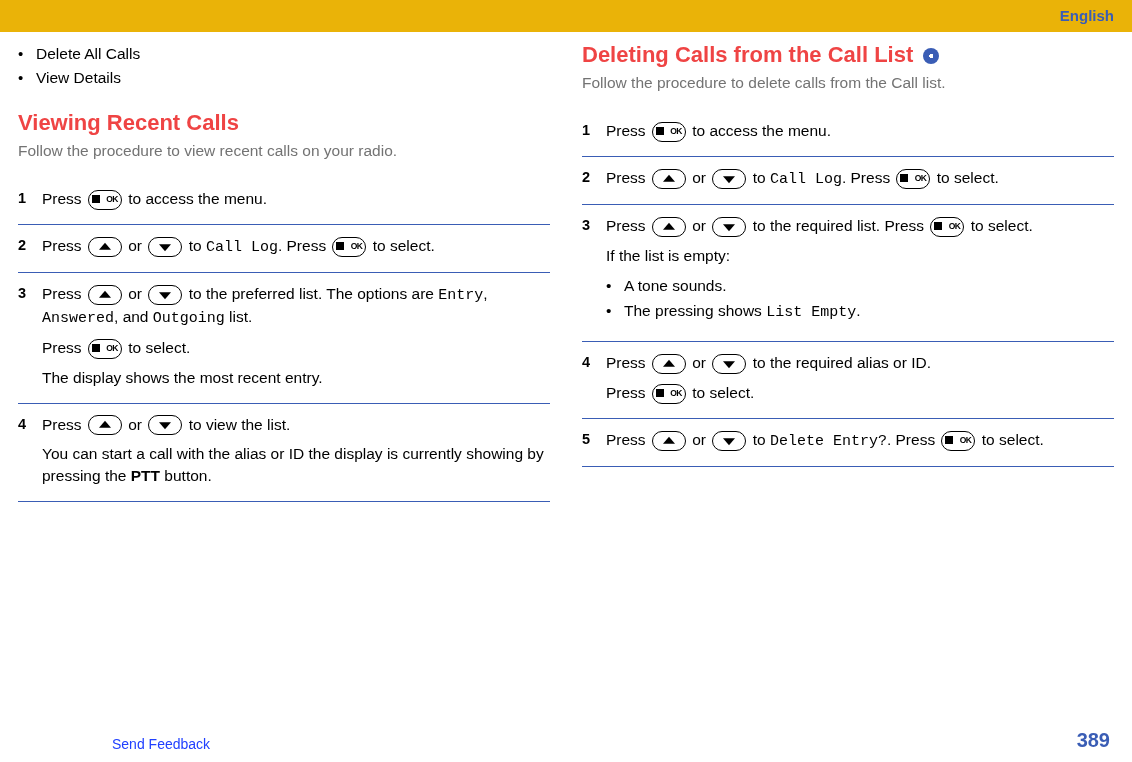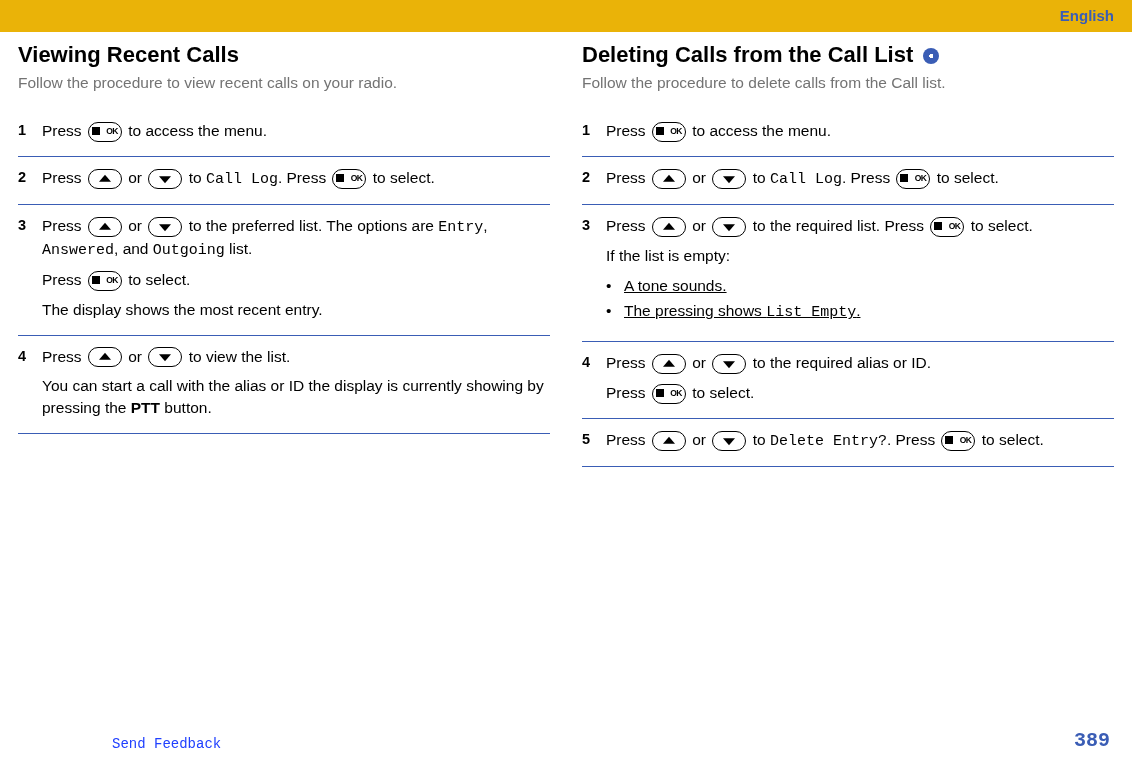--- a/index.html
+++ b/index.html
@@ -46,21 +46,21 @@
       padding: 3px 0 3px 18px;
       position: relative;
     }
     .bullet-list li::before {
       content: "•";
       position: absolute;
       left: 0px;
       font-size: 15px;
     }
     h2.section-heading {
-      color: #000000;
+      color: #ef4444;
       font-weight: bold;
       font-size: 22px;
       margin-bottom: 6px;
     }
     .section-intro {
       font-size: 15.5px;
       color: #737373;
       margin-bottom: 18px;
     }
     .step {
@@ -86,21 +86,20 @@
     }
     .step-body p {
       margin-bottom: 8px;
     }
     .step-body p:last-child {
       margin-bottom: 0;
     }
     .step-body .sub-bullets {
       list-style: none;
       margin-top: 4px;
-      text-decoration: underline;
     }
     .step-body .sub-bullets li {
       padding-left: 18px;
       position: relative;
       margin-bottom: 4px;
     }
     .step-body .sub-bullets li::before {
       content: "•";
       position: absolute;
       left: 0px;
@@ -187,21 +186,20 @@
     }
     .footer {
       position: absolute;
       bottom: 10px;
       left: 0;
       right: 0;
       padding: 0 22px;
       display: flex;
       justify-content: space-between;
       align-items: flex-end;
-      font-family: Liberation Mono, monospace;
     }
     .feedback-link {
       color: #2040ff;
       font-size: 14px;
       cursor: pointer;
       margin-left: 90px;
     }
     .page-num {
       color: #3a5db5;
       font-weight: bold;
@@ -211,20 +209,24 @@
 </head>
 <body>
 
 <div class="top-bar">
   <span>English</span>
 </div>
 
 <div class="page-content">
 
   <div class="column">
+    <ul class="bullet-list">
+      <li>Delete All Calls</li>
+      <li>View Details</li>
+    </ul>
 
     <h2 class="section-heading">Viewing Recent Calls</h2>
     <p class="section-intro">Follow the procedure to view recent calls on your radio.</p>
 
     <div class="step">
       <div class="step-num">1</div>
       <div class="step-body">
         <p>
           <span>Press </span><span class="btn-icon ok"></span><span> to access the menu.</span>
         </p>

